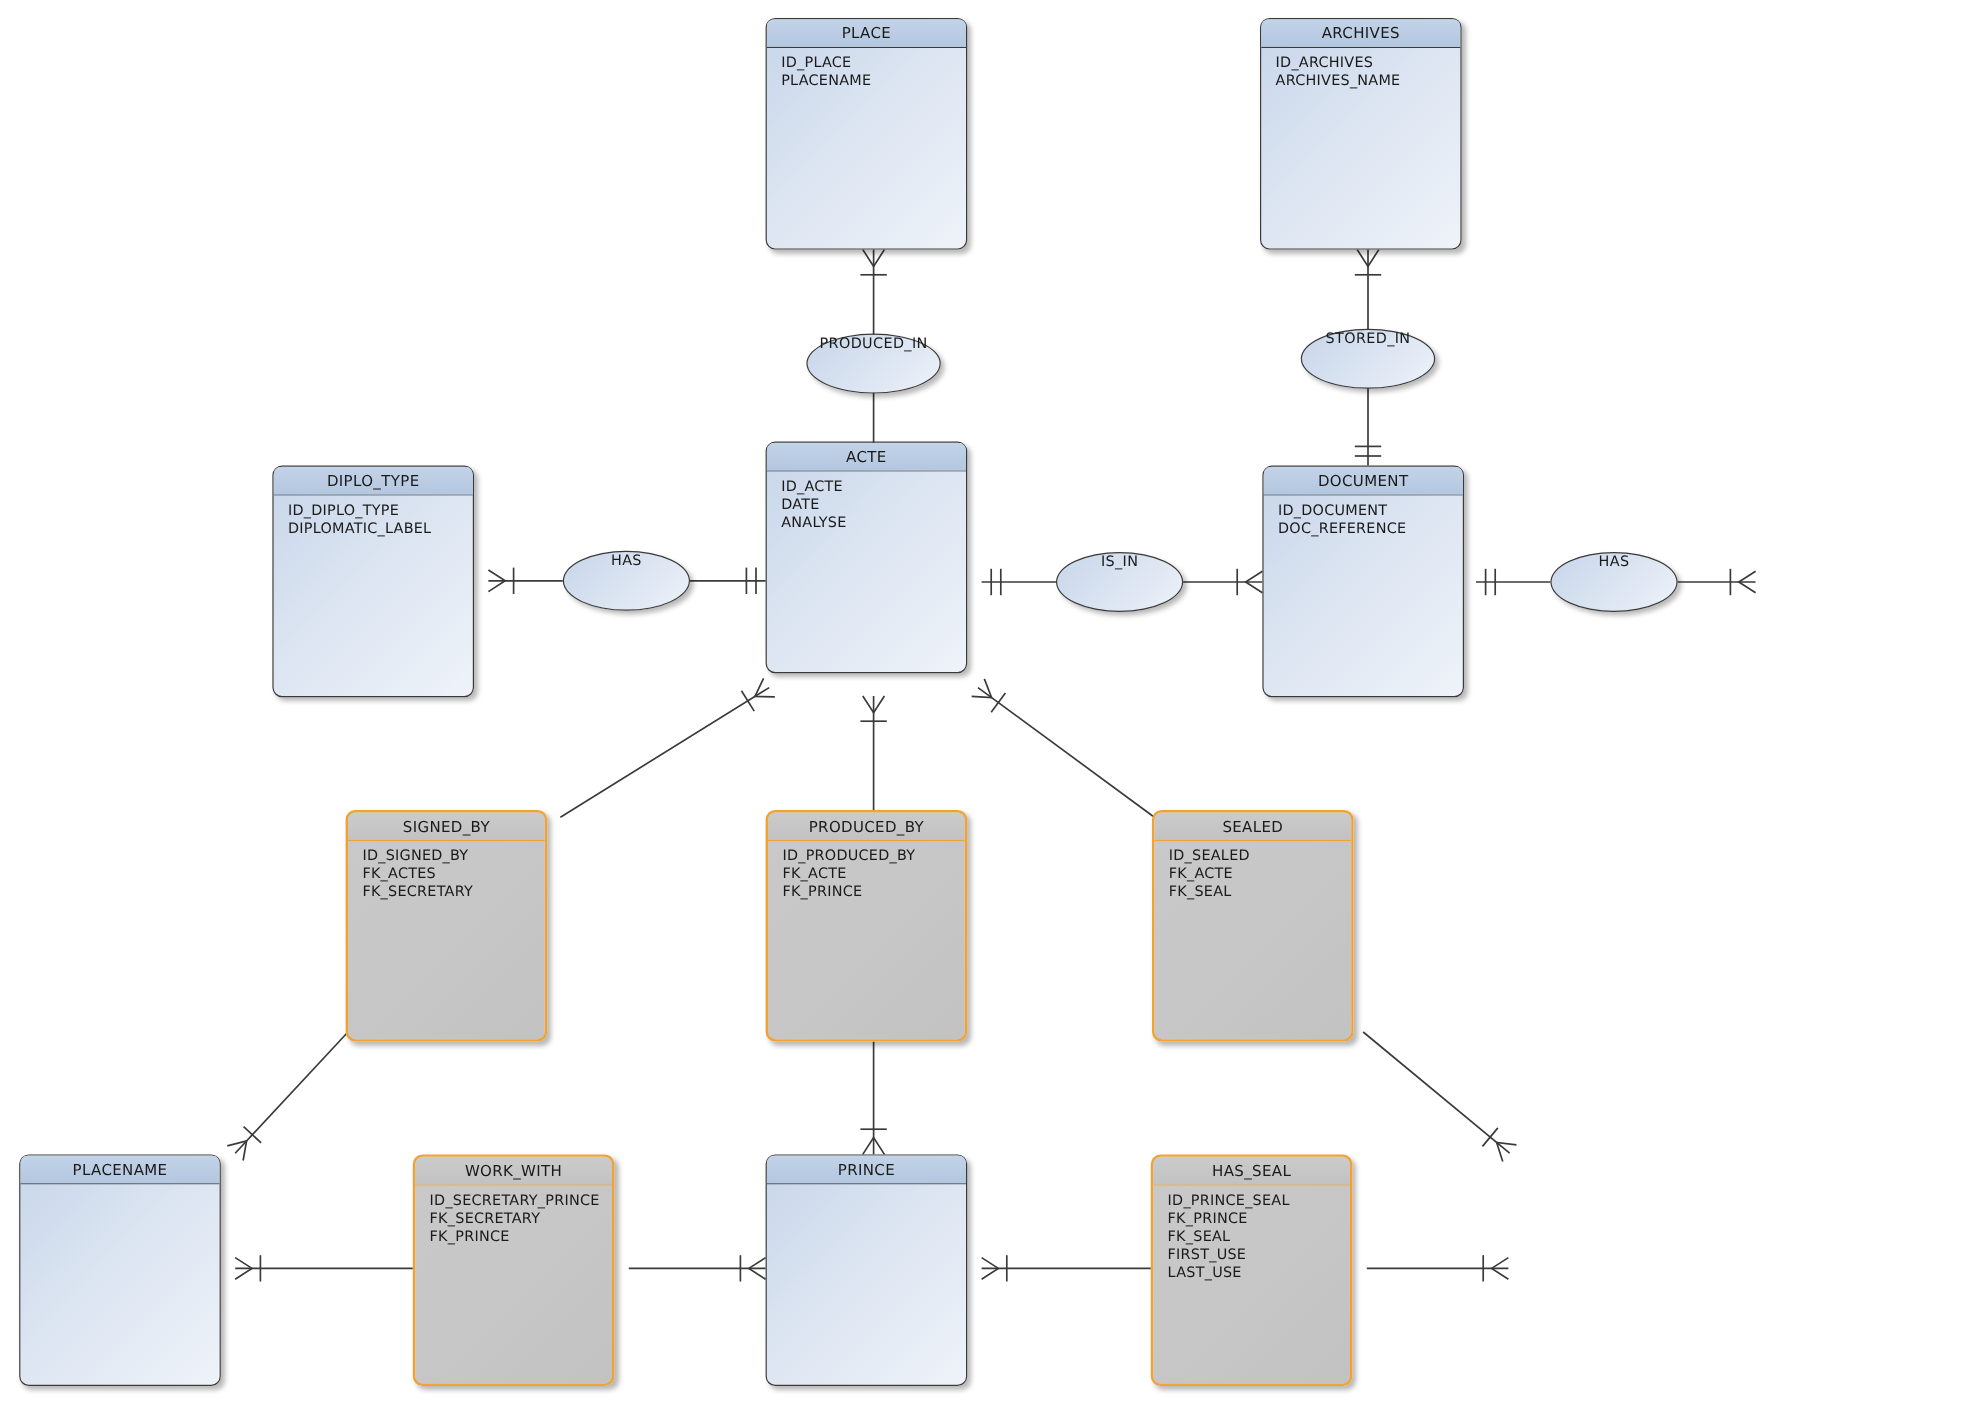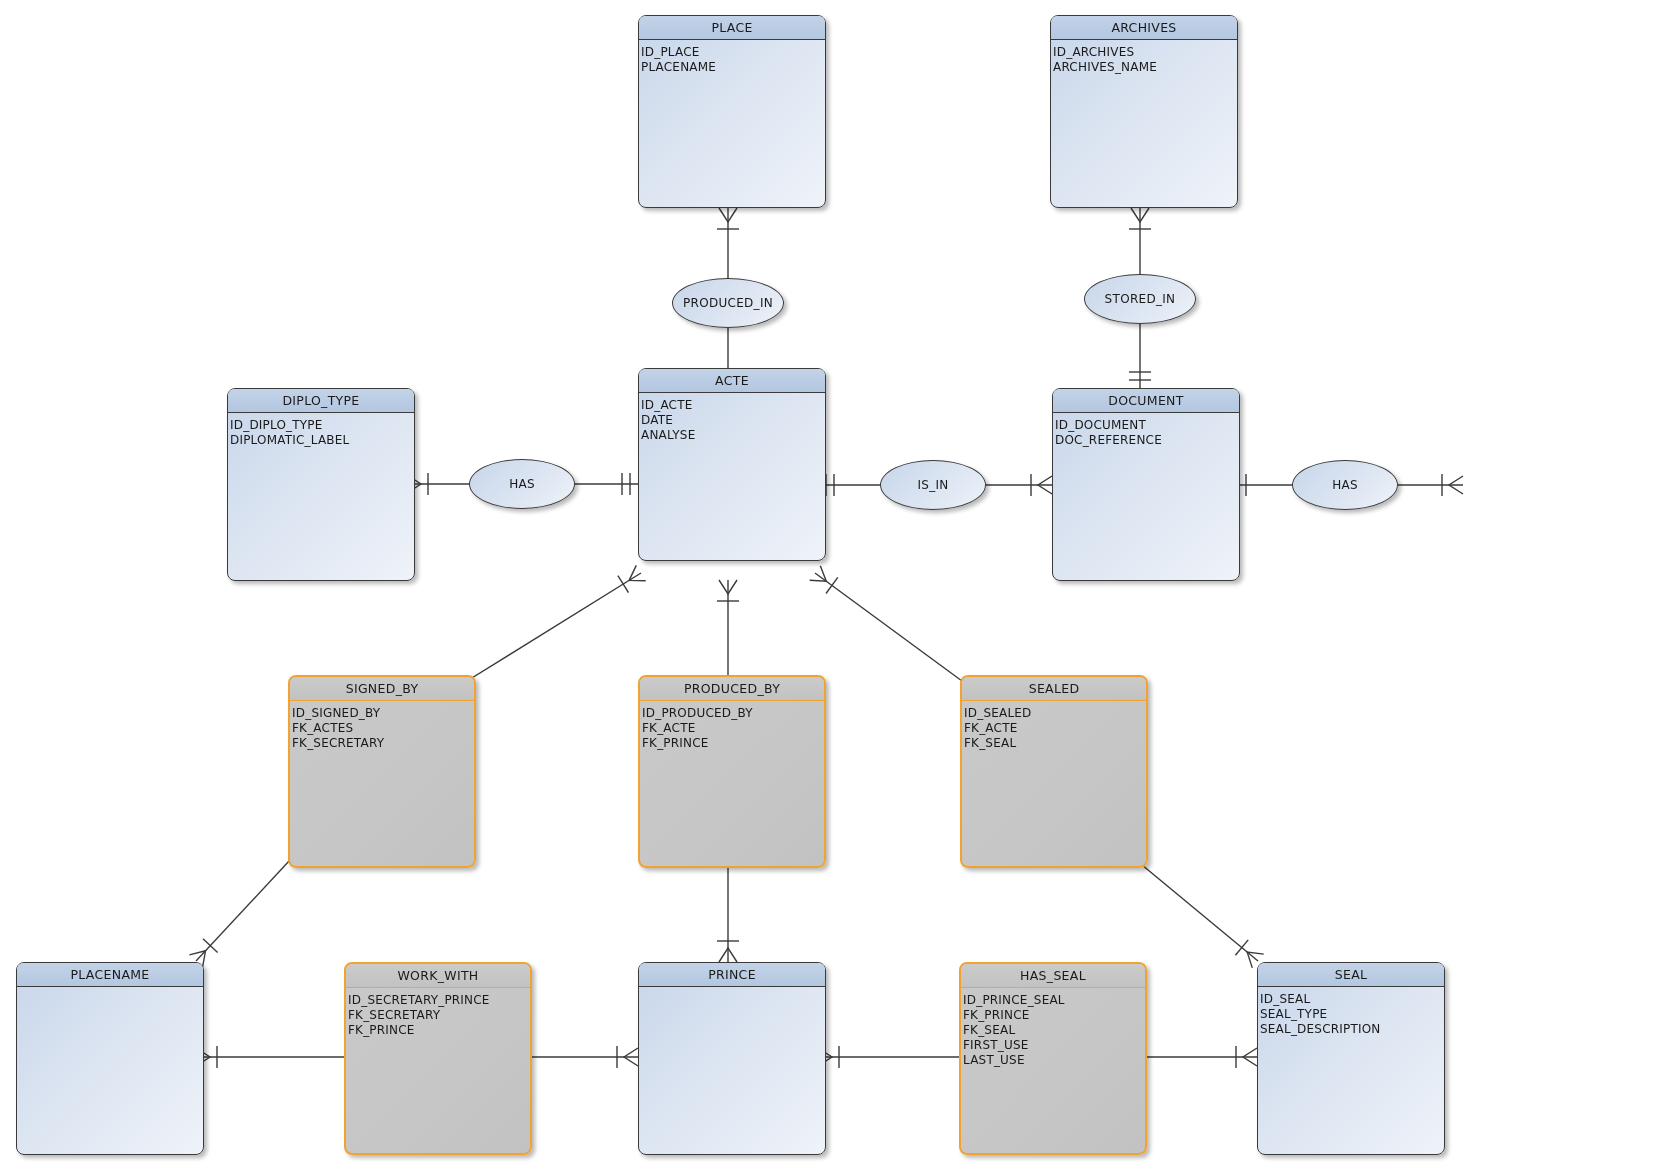--- a/index.html
+++ b/index.html
@@ -14,47 +14,47 @@
     --text-color:#1a1a1a;
   }
   html,body{margin:0;padding:0;background:#ffffff;}
   .canvas{
     position:relative;width:1656px;height:1171px;background:#ffffff;overflow:hidden;
     font-family:"DejaVu Sans","Liberation Sans",sans-serif;color:var(--text-color);
   }
   .wires{position:absolute;left:0;top:0;width:1656px;height:1171px;}
   .wires path{stroke:var(--line-color);stroke-width:1.4;fill:none;}
   .entity{
-    position:absolute;width:188px;height:193px;box-sizing:border-box;
+    position:absolute;width:168px;height:193px;box-sizing:border-box;
     border:1.6px solid var(--entity-border);border-radius:8px;
     background:linear-gradient(135deg,var(--entity-body-dark) 0%,#dbe4f1 45%,var(--entity-body-light) 100%);
     box-shadow:3px 3px 4px rgba(0,0,0,0.28);
   }
   .entity .title{
     height:23px;line-height:23px;text-align:center;font-size:12.5px;
     border-bottom:1.4px solid var(--entity-border);border-radius:6px 6px 0 0;
     background:linear-gradient(180deg,var(--entity-header-top),var(--entity-header-bottom));
     letter-spacing:.3px;
   }
   .entity .fields{
-    padding:5px 2px;font-size:12px;line-height:15px;white-space:pre-line;letter-spacing:.2px;
+    padding:5px 12px;font-size:12px;line-height:15px;white-space:pre-line;letter-spacing:.2px;
   }
   .entity.assoc{
     border:2px solid var(--assoc-border);
     background:linear-gradient(135deg,#c9c9c9 0%,var(--assoc-fill) 60%,#c2c2c2 100%);
   }
   .entity.assoc .title{
     border-bottom:1.6px solid var(--assoc-border);
     background:linear-gradient(180deg,#cbcbcb,#c2c2c2);
   }
   .oval{
     position:absolute;box-sizing:border-box;border:1.6px solid var(--entity-border);border-radius:50%;
     background:linear-gradient(135deg,var(--entity-body-dark) 0%,#e2e9f4 70%,var(--entity-body-light) 100%);
     box-shadow:3px 3px 4px rgba(0,0,0,0.28);
-    display:flex;align-items:center;justify-content:center;
+    display:flex;justify-content:center;
   }
   .oval span{font-size:12px;letter-spacing:.3px;}
 </style>
 </head>
 <body>
 
 <div class="canvas">
 
   <svg class="wires" viewBox="0 0 1656 1171" xmlns="http://www.w3.org/2000/svg">
     <g>
@@ -225,20 +225,14 @@
     <div class="title">PRINCE</div>
   </div>
   <div class="entity assoc" style="left:959px;top:962px">
     <div class="title">HAS_SEAL</div>
     <div class="fields">ID_PRINCE_SEAL
 FK_PRINCE
 FK_SEAL
 FIRST_USE
 LAST_USE</div>
   </div>
-  <div class="entity" style="left:1257px;top:962px">
-    <div class="title">SEAL</div>
-    <div class="fields">ID_SEAL
-SEAL_TYPE
-SEAL_DESCRIPTION</div>
-  </div>
 
 </div>
 
 </body></html>

